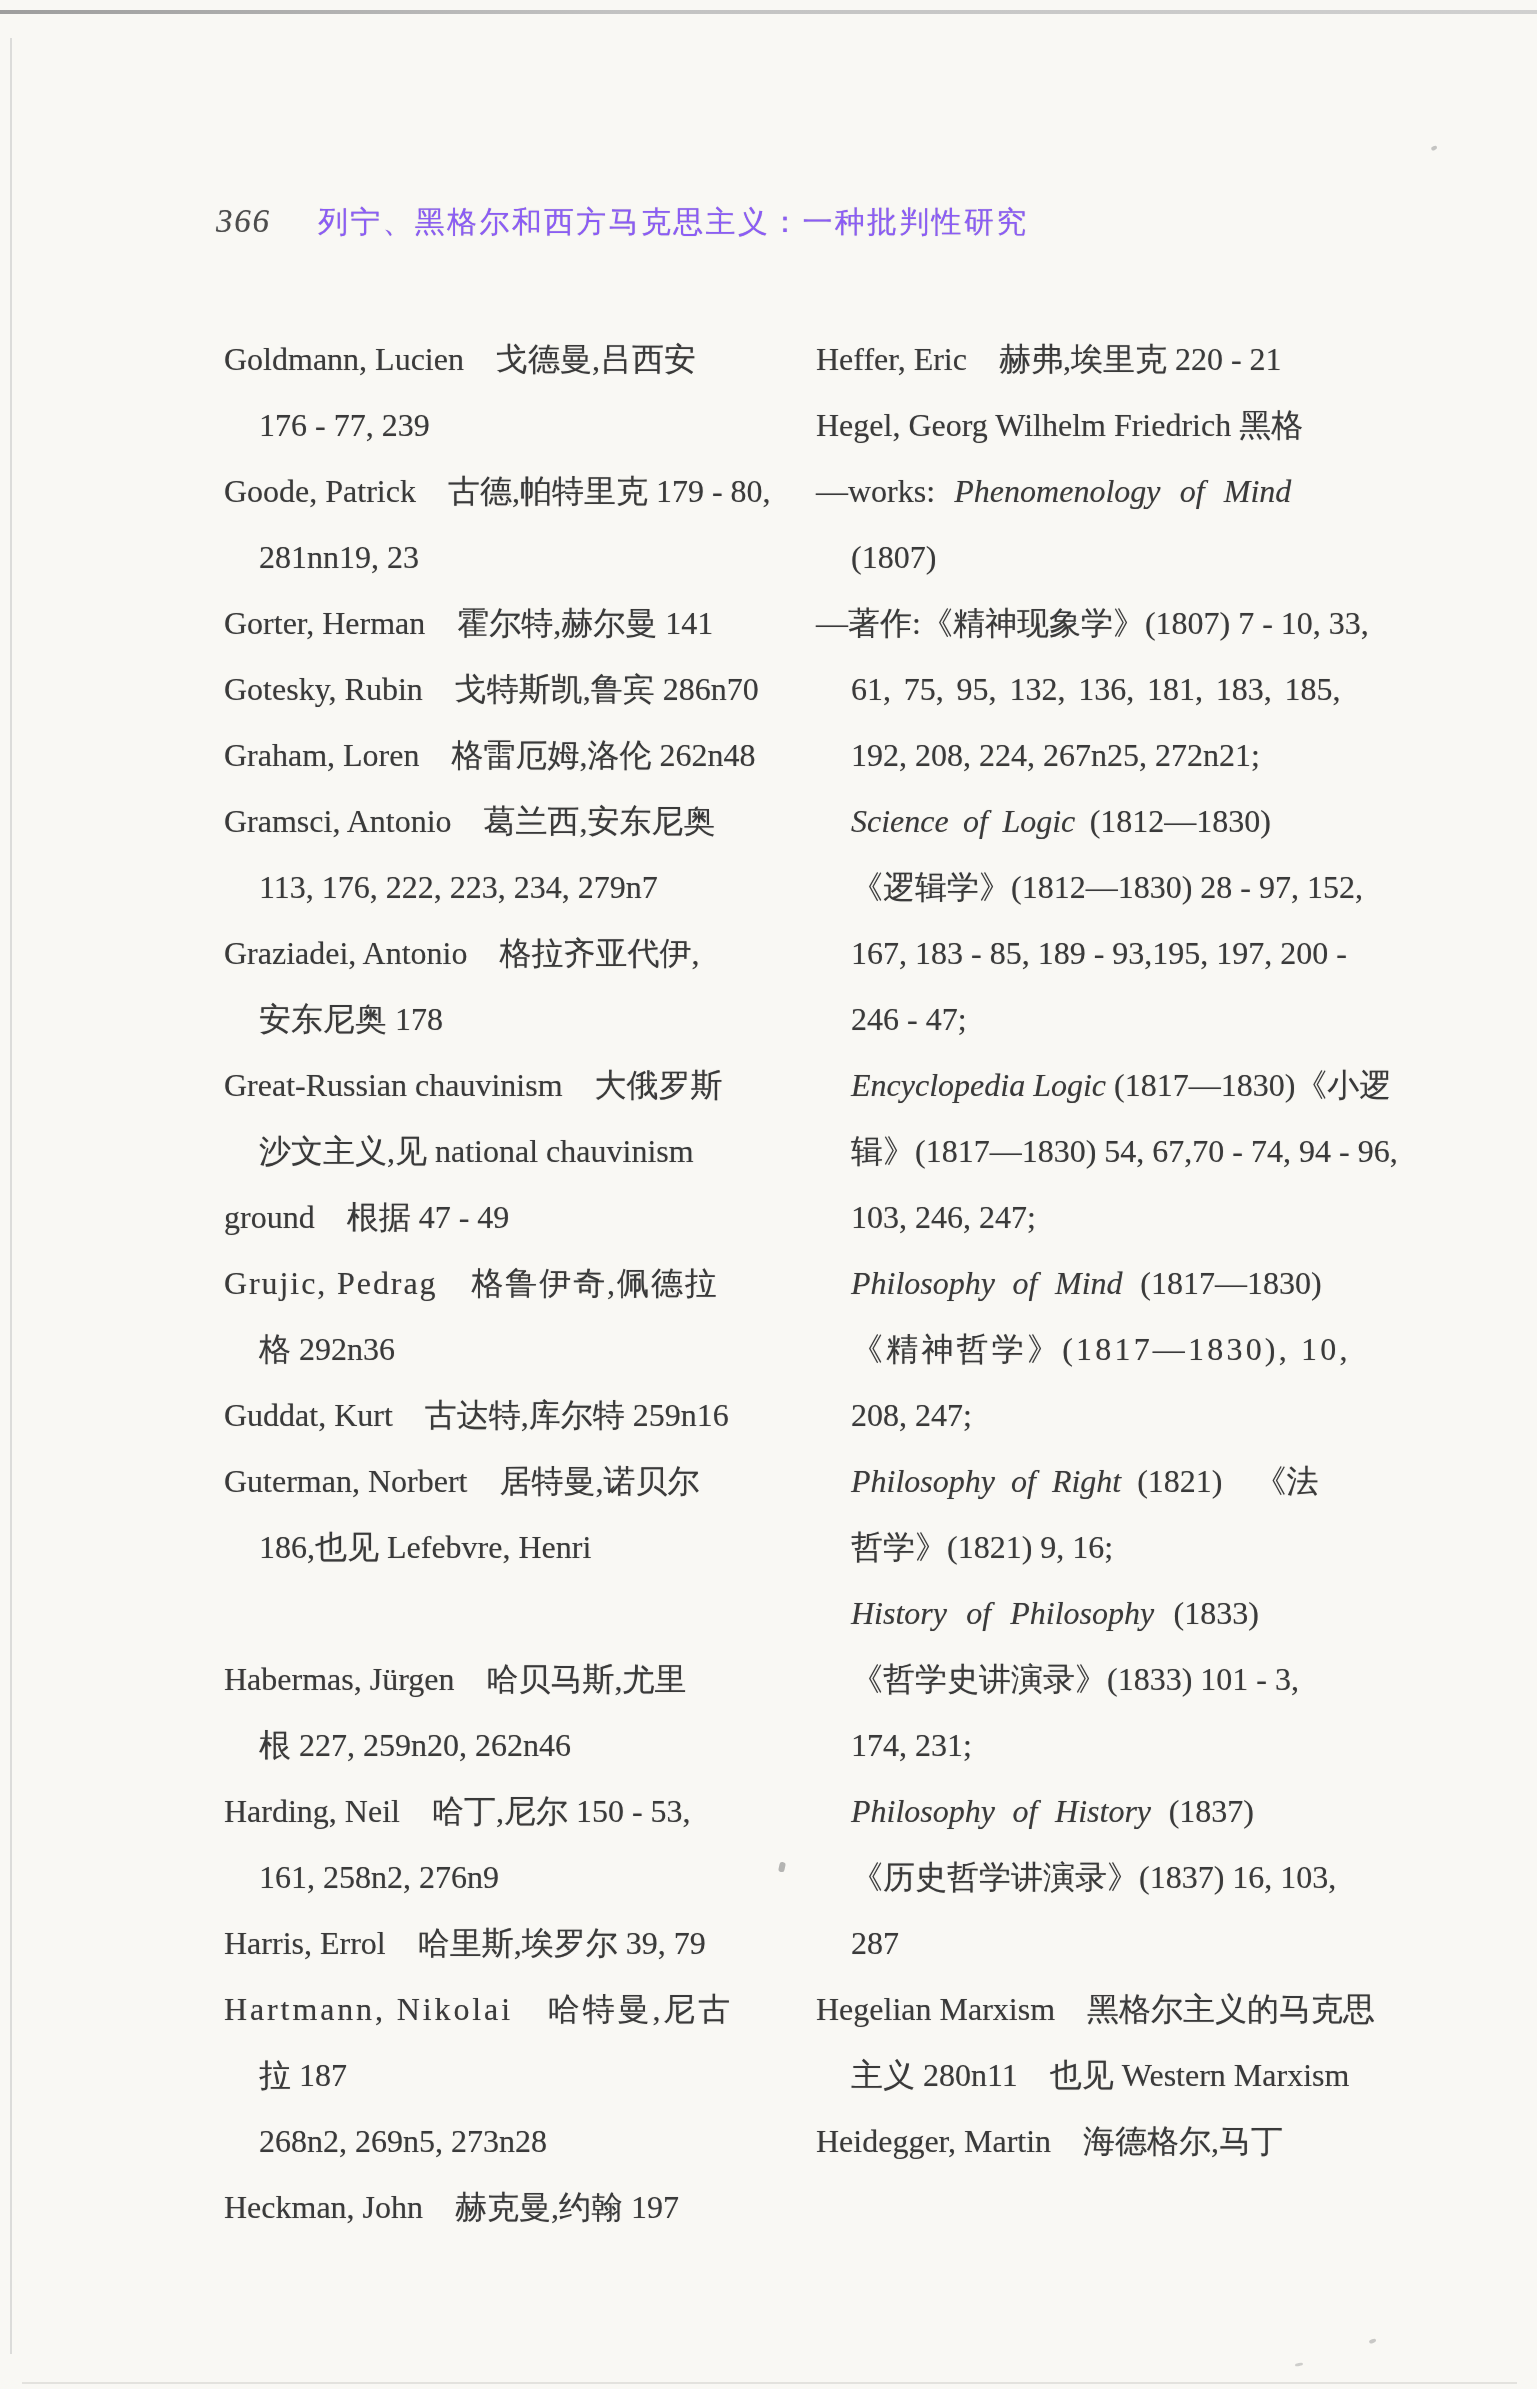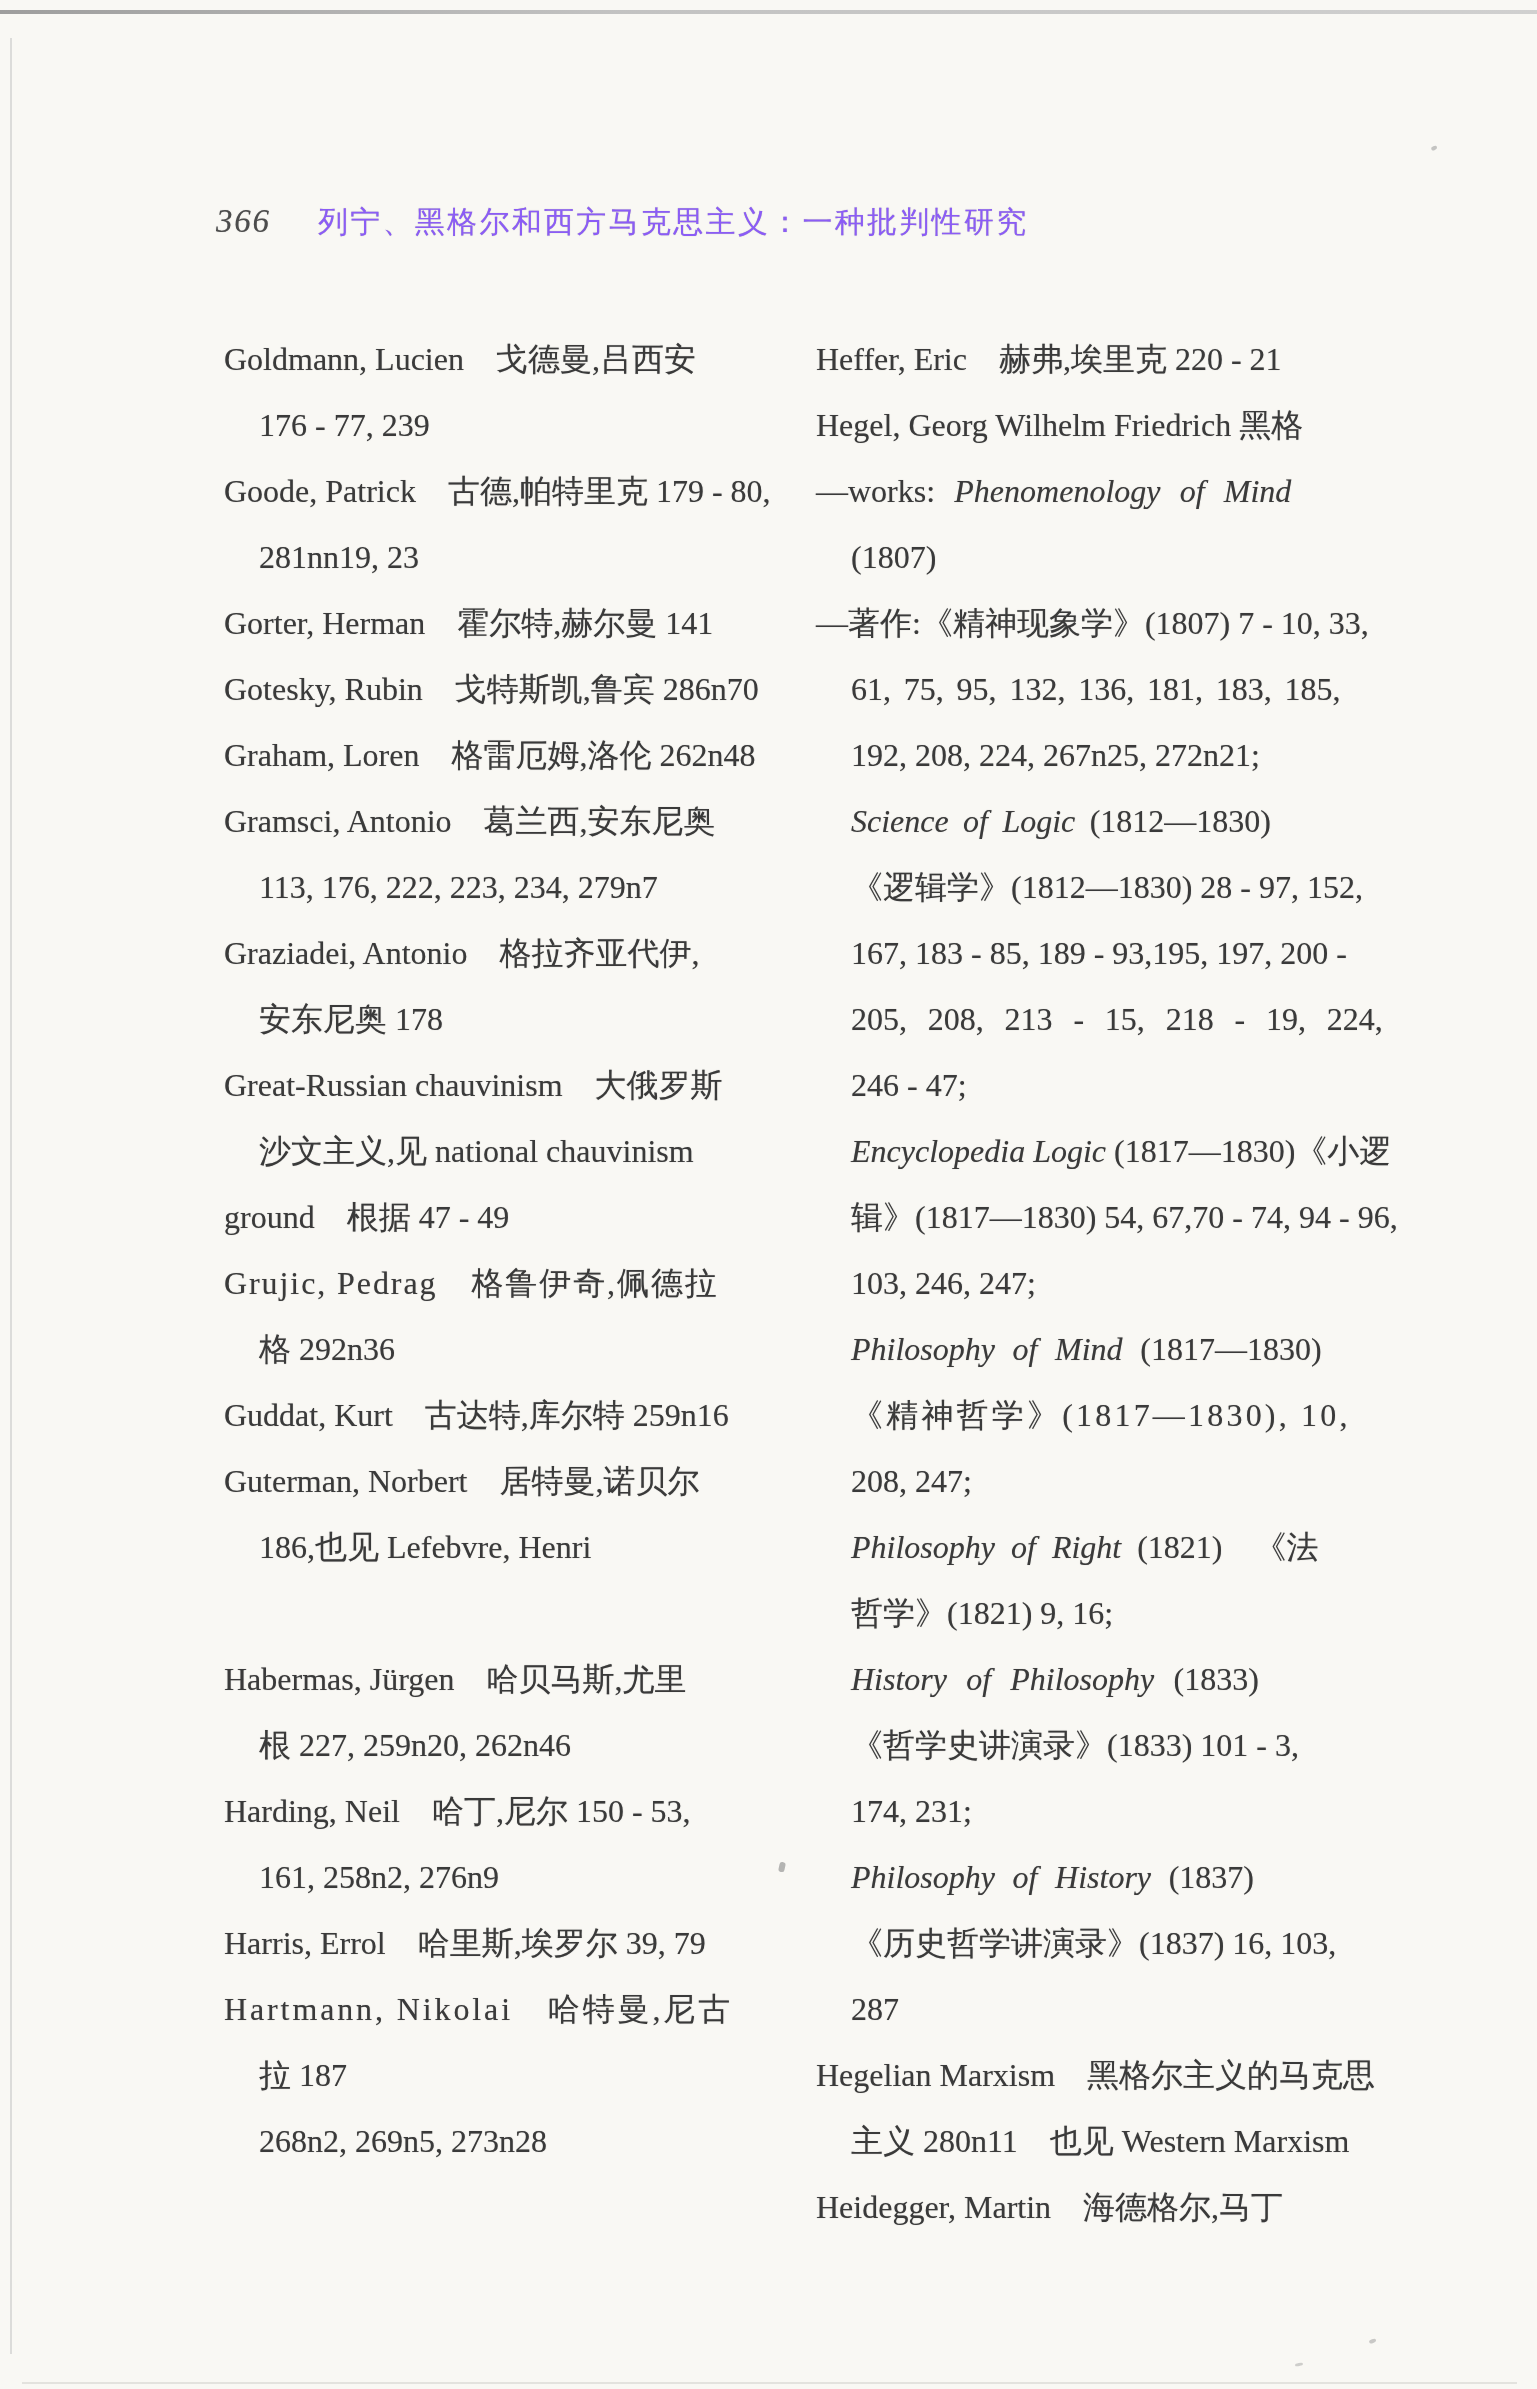--- a/index.html
+++ b/index.html
@@ -72,33 +72,33 @@
     <div class="line indent"><span class="seg">186,也见 Lefebvre, Henri</span></div>
     <div class="line blank"></div>
     <div class="line"><span class="seg">Habermas, Jürgen　哈贝马斯,尤里</span></div>
     <div class="line indent"><span class="seg">根 227, 259n20, 262n46</span></div>
     <div class="line"><span class="seg">Harding, Neil　哈丁,尼尔 150 - 53,</span></div>
     <div class="line indent"><span class="seg">161, 258n2, 276n9</span></div>
     <div class="line"><span class="seg">Harris, Errol　哈里斯,埃罗尔 39, 79</span></div>
     <div class="line" style="letter-spacing: 0.09em;"><span class="seg">Hartmann, Nikolai　哈特曼,尼古</span></div>
     <div class="line indent"><span class="seg">拉 187</span></div>
     <div class="line indent"><span class="seg">268n2, 269n5, 273n28</span></div>
+    <div class="line"><span class="seg">Heckman, John　赫克曼,约翰 197</span></div>
   </div>
 <div class="col col-right">
     <div class="line"><span class="seg">Heffer, Eric　赫弗,埃里克 220 - 21</span></div>
     <div class="line"><span class="seg">Hegel, Georg Wilhelm Friedrich 黑格</span></div>
     <div class="line" style="word-spacing: 0.35em;"><span class="seg">—works: </span><span class="seg i">Phenomenology of Mind</span></div>
     <div class="line indent"><span class="seg">(1807)</span></div>
     <div class="line"><span class="seg">—著作:《精神现象学》(1807) 7 - 10, 33,</span></div>
     <div class="line indent" style="word-spacing: 0.15em;"><span class="seg">61, 75, 95, 132, 136, 181, 183, 185,</span></div>
     <div class="line indent"><span class="seg">192, 208, 224, 267n25, 272n21;</span></div>
     <div class="line indent" style="word-spacing: 0.2em;"><span class="seg i">Science of Logic</span><span class="seg"> (1812—1830)</span></div>
     <div class="line indent"><span class="seg">《逻辑学》(1812—1830) 28 - 97, 152,</span></div>
     <div class="line indent"><span class="seg">167, 183 - 85, 189 - 93,195, 197, 200 -</span></div>
-    <div class="line indent" style="word-spacing: 0.4em;"><span class="seg">205, 208, 213 - 15, 218 - 19, 224,</span></div>
     <div class="line indent"><span class="seg">246 - 47;</span></div>
     <div class="line indent"><span class="seg i">Encyclopedia Logic</span><span class="seg"> (1817—1830)《小逻</span></div>
     <div class="line indent"><span class="seg">辑》(1817—1830) 54, 67,70 - 74, 94 - 96,</span></div>
     <div class="line indent"><span class="seg">103, 246, 247;</span></div>
     <div class="line indent" style="word-spacing: 0.3em;"><span class="seg i">Philosophy of Mind</span><span class="seg"> (1817—1830)</span></div>
     <div class="line indent" style="letter-spacing: 0.1em;"><span class="seg">《精神哲学》(1817—1830), 10,</span></div>
     <div class="line indent"><span class="seg">208, 247;</span></div>
     <div class="line indent" style="word-spacing: 0.25em;"><span class="seg i">Philosophy of Right</span><span class="seg"> (1821)　《法</span></div>
     <div class="line indent"><span class="seg">哲学》(1821) 9, 16;</span></div>
     <div class="line indent" style="word-spacing: 0.35em;"><span class="seg i">History of Philosophy</span><span class="seg"> (1833)</span></div>

